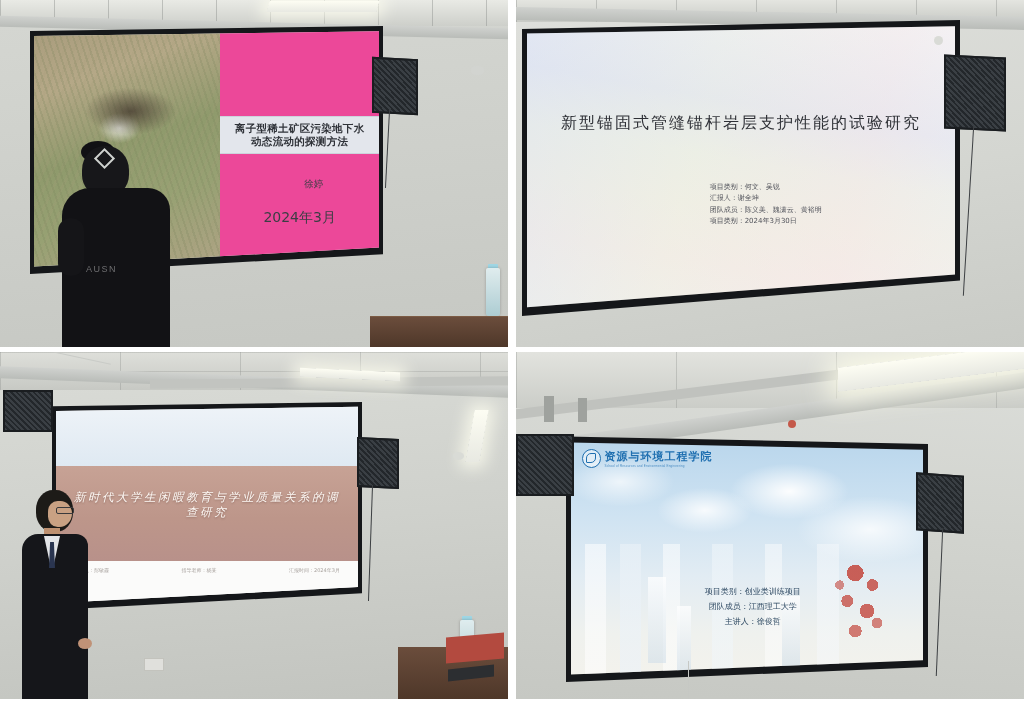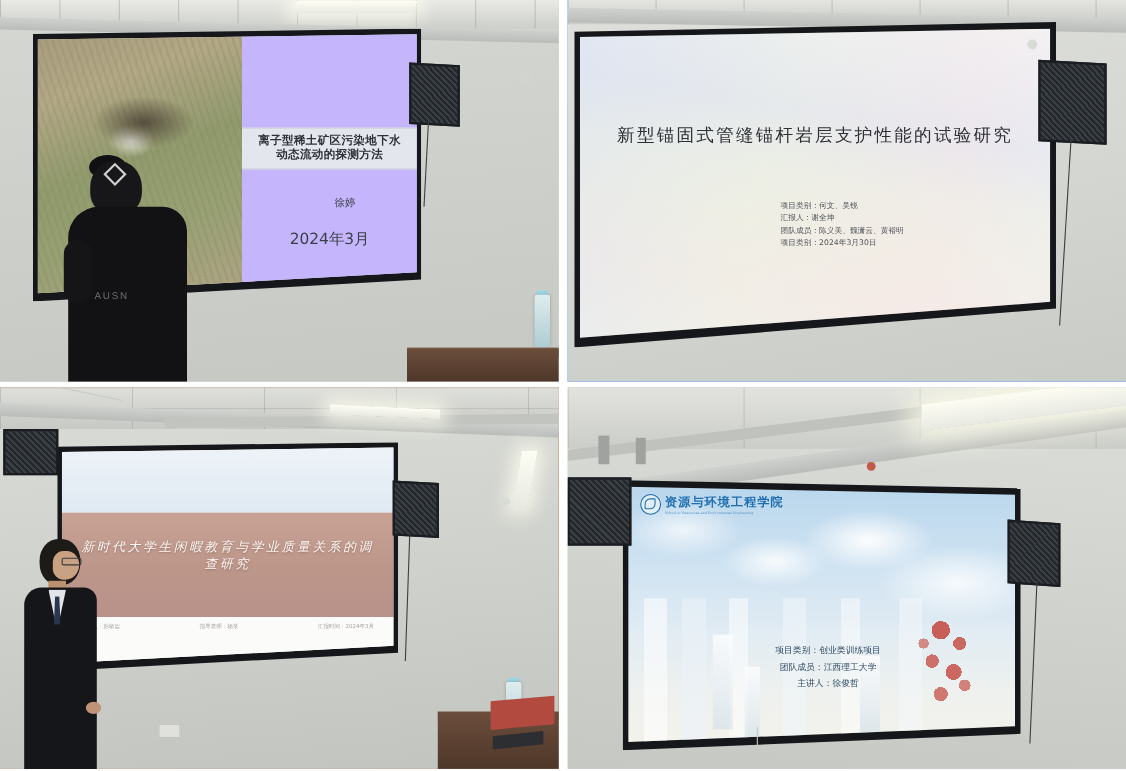--- a/index.html
+++ b/index.html
@@ -50,21 +50,21 @@
   
   .s1{position:absolute;inset:0;display:flex;background:#f2f2ee;}
   .s1 .photo{width:54%;height:100%;position:relative;overflow:hidden;
      background:linear-gradient(160deg,#a99c7d 0%,#b5a887 22%,#8f9a6c 48%,#97a173 70%,#b0a486 100%);}
   .s1 .photo:after{content:"";position:absolute;inset:0;
      background:
        radial-gradient(ellipse 40% 16% at 52% 34%,rgba(60,48,40,.72),transparent 62%),
        radial-gradient(ellipse 16% 9% at 46% 41%,rgba(235,235,230,.85),transparent 70%),
        repeating-linear-gradient(72deg,rgba(120,130,90,.22) 0 2px,transparent 2px 6px),
        repeating-linear-gradient(-65deg,rgba(165,155,120,.18) 0 3px,transparent 3px 8px);}
-  .s1 .txtside{flex:1;position:relative;background:#c4b5fd;}
+  .s1 .txtside{flex:1;position:relative;background:#ec4899;}
   .s1 .titlebar{position:absolute;left:0;right:0;top:36%;background:#e3e6ec;
      border-top:1px solid #cdd3dc;border-bottom:1px solid #cdd3dc;padding:5px 4px;}
   .s1 .t-line{font-size:10.5px;line-height:13px;color:#2f3238;text-align:center;
      font-family:"DejaVu Sans",sans-serif;font-weight:700;letter-spacing:.3px;}
   .s1 .author{position:absolute;left:0;right:0;top:62%;text-align:center;font-size:9.5px;
      color:#3b3e44;font-family:Liberation Serif, serif;padding-left:28px;}
   .s1 .date{position:absolute;left:0;right:0;top:75%;text-align:center;font-size:14px;
      color:#3b3e44;font-family:"DejaVu Sans",sans-serif;}
 
   

